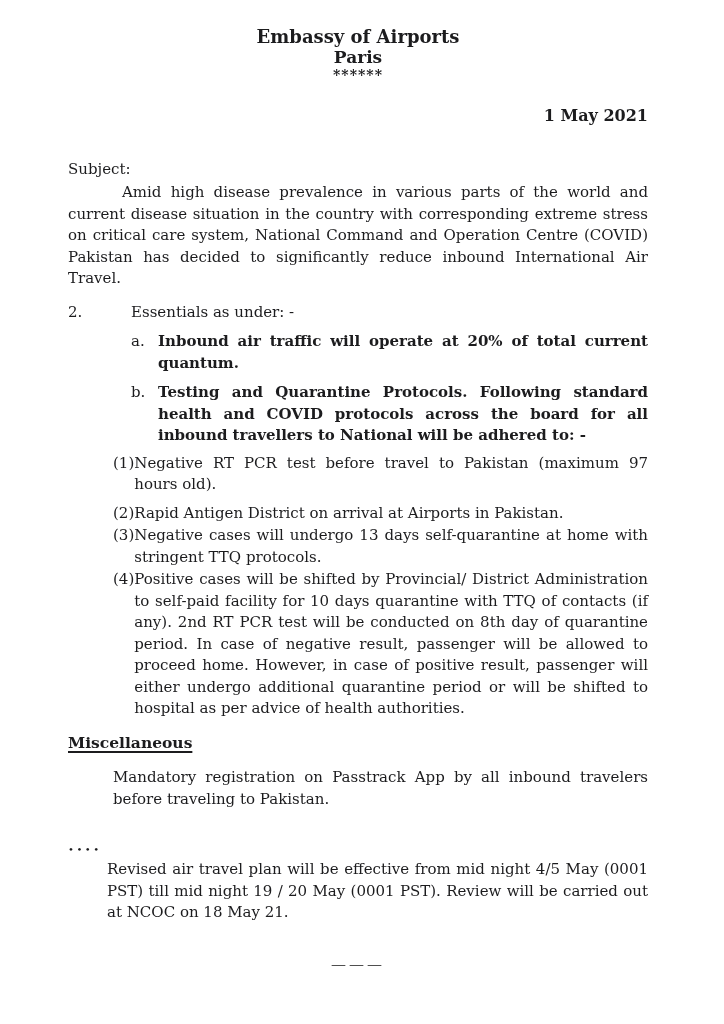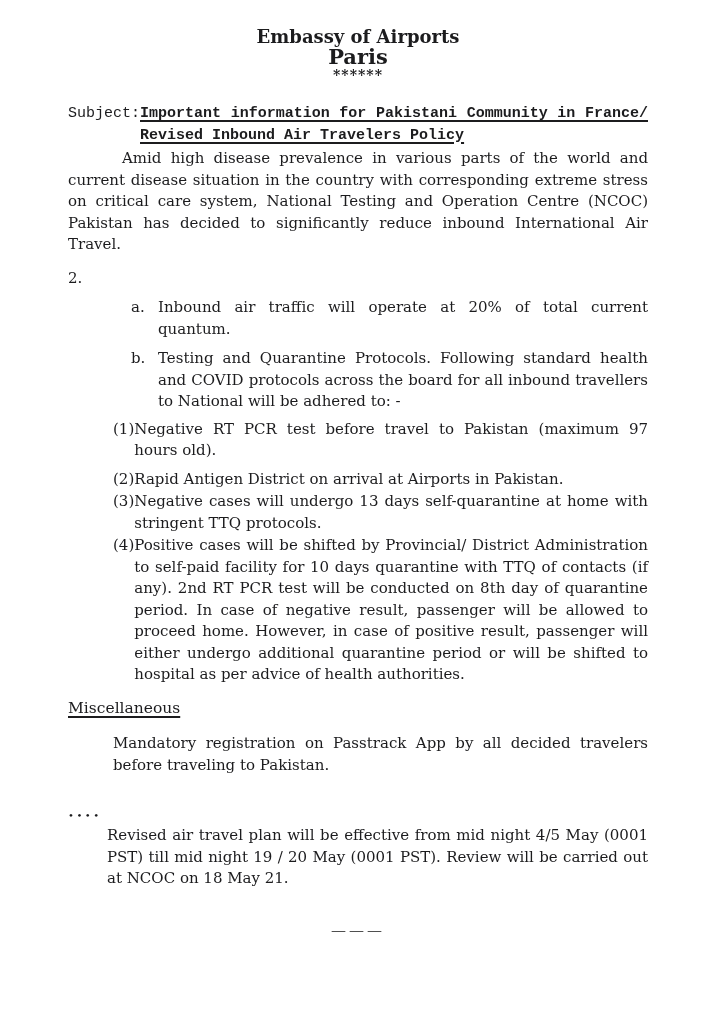--- a/index.html
+++ b/index.html
@@ -15,63 +15,63 @@
     font-size: 15px;
     line-height: 21.5px;
   }
   .content {
     padding: 26px 76px 0 68px; 
   }
 
   
   .letterhead { text-align: center; }
   .letterhead-org  { font-size: 18px; font-weight: bold; line-height: 21px; }
-  .letterhead-city { font-size: 21px; font-weight: bold; line-height: 20px; }
+  .letterhead-city { font-size: 17px; font-weight: bold; line-height: 20px; }
   .letterhead-sep  { font-size: 14px; font-weight: bold; line-height: 16px; letter-spacing: 1px; }
 
   
   .date-line { text-align: right; font-weight: bold; font-size: 16px; margin-top: 22px; }
 
   
-  .subject-row { display: flex; margin-top: 20px; font-family: Liberation Mono, monospace; }
+  .subject-row { display: flex; margin-top: 32px; }
   .subject-label { flex: 0 0 49px; }
   .subject-text {
     flex: 1;
     font-weight: bold;
     text-decoration: underline;
     text-underline-offset: 3px;
     text-decoration-thickness: 1.5px;
     text-align: justify;
   }
 
   
   .intro-para { margin-top: 2px; text-align: justify; text-indent: 54px; }
 
   
   .essentials-row { display: flex; margin-top: 12px; }
   .essentials-num { flex: 0 0 63px; }
 
   
   .letter-item { display: flex; margin-left: 63px; margin-top: 8px; }
   .letter-item .marker { flex: 0 0 27px; }
-  .letter-item .item-text { flex: 1; text-align: justify; }
+  .letter-item .item-text { flex: 1; text-align: justify; font-weight: bold; }
 
   
   .paren-item { display: flex; margin-left: 45px; }
   .paren-item .marker { flex: 0 0 21px; }
   .paren-item .item-text { flex: 1; text-align: justify; }
   .pi-1 { margin-top: 6px; }
   .pi-2 { margin-top: 7px; }
   .pi-3 { margin-top: 1px; }
   .pi-4 { margin-top: 1px; }
 
   
   .misc-heading {
     margin-top: 12px;
-    font-weight: normal;
+    font-weight: bold;
     font-size: 15.5px;
     text-decoration: underline;
     text-underline-offset: 3px;
     text-decoration-thickness: 1.5px;
   }
   .misc-para { margin-left: 45px; margin-top: 14px; text-align: justify; }
 
   
   .notice-row { display: flex; margin-top: 28px; }
   .notice-marker {
@@ -97,30 +97,31 @@
 
 <div class="page">
   <div class="content">
 
     <div class="letterhead">
       <div class="letterhead-org">Embassy of Airports</div>
       <div class="letterhead-city">Paris</div>
       <div class="letterhead-sep">******</div>
     </div>
 
+    <div class="date-line">1 May 2021</div>
 
     <div class="subject-row">
       <span class="subject-label">Subject:</span>
-      <span class="subject-text">Important information for Pakistani Community in France/ Revised Inbound Air Travelers Policy</span>
     </div>
 
-    <p class="intro-para">Amid high disease prevalence in various parts of the world and current disease situation in the country with corresponding extreme stress on critical care system, National Testing and Operation Centre (NCOC) Pakistan has decided to significantly reduce inbound International Air Travel.</p>
+    <p class="intro-para">Amid high disease prevalence in various parts of the world and current disease situation in the country with corresponding extreme stress on critical care system, National Command and Operation Centre (COVID) Pakistan has decided to significantly reduce inbound International Air Travel.</p>
 
     <div class="essentials-row">
       <span class="essentials-num">2.</span>
+      <span class="essentials-label">Essentials as under: -</span>
     </div>
 
     <div class="letter-item">
       <span class="marker">a.</span>
       <span class="item-text">Inbound air traffic will operate at 20% of total current quantum.</span>
     </div>
 
     <div class="letter-item">
       <span class="marker">b.</span>
       <span class="item-text">Testing and Quarantine Protocols. Following standard health and COVID protocols across the board for all inbound travellers to National will be adhered to: -</span>
@@ -141,21 +142,21 @@
       <span class="item-text">Negative cases will undergo 13 days self-quarantine at home with stringent TTQ protocols.</span>
     </div>
 
     <div class="paren-item pi-4">
       <span class="marker">(4)</span>
       <span class="item-text">Positive cases will be shifted by Provincial/ District Administration to self-paid facility for 10 days quarantine with TTQ of contacts (if any). 2nd RT PCR test will be conducted on 8th day of quarantine period. In case of negative result, passenger will be allowed to proceed home. However, in case of positive result, passenger will either undergo additional quarantine period or will be shifted to hospital as per advice of health authorities.</span>
     </div>
 
     <div class="misc-heading">Miscellaneous</div>
 
-    <p class="misc-para">Mandatory registration on Passtrack App by all decided travelers before traveling to Pakistan.</p>
+    <p class="misc-para">Mandatory registration on Passtrack App by all inbound travelers before traveling to Pakistan.</p>
 
     <div class="notice-row">
       <span class="notice-marker">••••</span>
       <span class="notice-text">Revised air travel plan will be effective from mid night 4/5 May (0001 PST) till mid night 19 / 20 May (0001 PST). Review will be carried out at NCOC on 18 May 21.</span>
     </div>
 
     <div class="end-mark">———</div>
 
   </div>
 </div>

